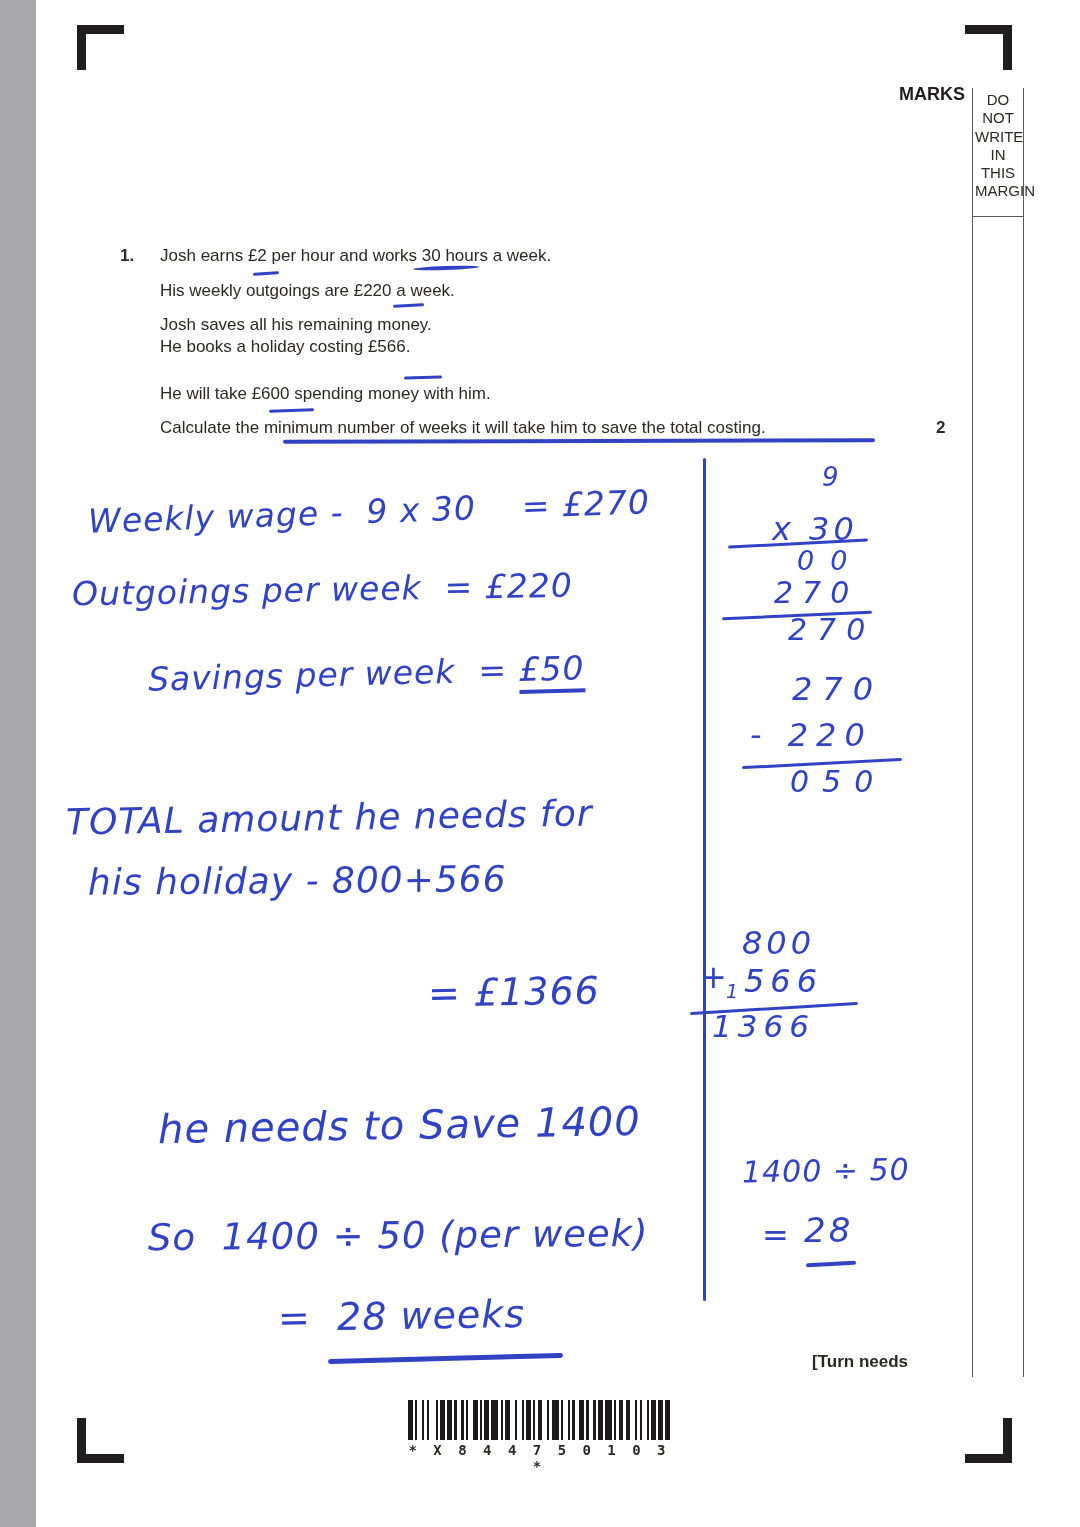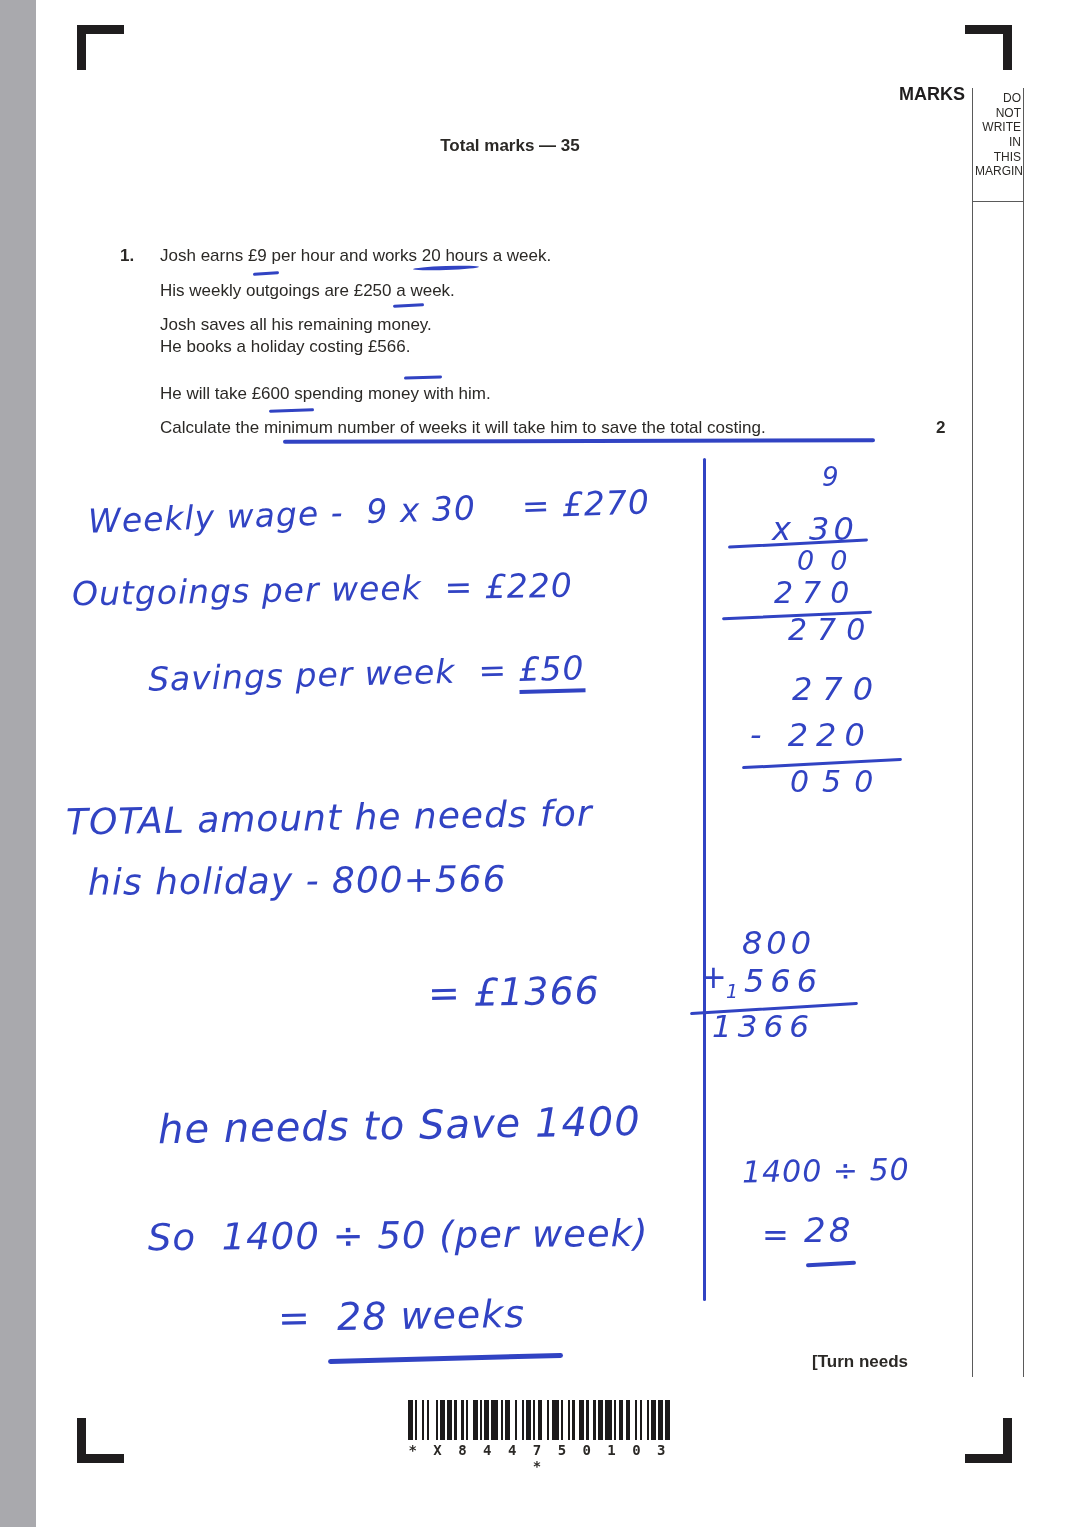--- a/index.html
+++ b/index.html
@@ -11,22 +11,22 @@
   .corner.tl{left:77px;top:25px;border-top:9px solid #1f1d1e;border-left:9px solid #1f1d1e;}
   .corner.tr{left:965px;top:25px;border-top:9px solid #1f1d1e;border-right:9px solid #1f1d1e;}
   .corner.bl{left:77px;top:1418px;border-bottom:9px solid #1f1d1e;border-left:9px solid #1f1d1e;}
   .corner.br{left:965px;top:1418px;border-bottom:9px solid #1f1d1e;border-right:9px solid #1f1d1e;}
   .print{position:absolute;color:#2b2926;font-size:17px;line-height:1.2;}
   .bold{font-weight:bold;}
   .center{text-align:center;}
   
   .margin-col{position:absolute;left:972px;top:88px;width:50px;height:1289px;
               border-left:1.5px solid #5a5a5a;border-right:1.5px solid #5a5a5a;}
-  .margin-note{border-bottom:1.5px solid #5a5a5a;padding:3px 2px 22px 2px;text-align:right;
-               font-size:12px;line-height:1.22;color:#2b2926;}
+  .margin-note{border-bottom:1.5px solid #5a5a5a;padding:3px 2px 15px 2px;text-align:center;
+               font-size:15px;line-height:1.22;color:#2b2926;}
   .marks-label{position:absolute;left:850px;top:84px;width:115px;text-align:right;
                font-weight:bold;font-size:18px;color:#1f1d1e;}
   
   .hw{position:absolute;font-family:"DejaVu Sans",sans-serif;font-style:italic;
       color:#3143c3;white-space:pre;letter-spacing:1px;}
   .pen{position:absolute;background:#3143c3;height:3px;border-radius:3px;}
   .uline{border-bottom:4px solid #3143c3;padding-bottom:1px;}
   
   .barcode{position:absolute;left:408px;top:1400px;width:262px;height:40px;display:flex;}
   .bc-bar{background:#1c1a1b;}
@@ -52,25 +52,24 @@
   <div class="marks-label">MARKS</div>
   <div class="margin-col">
     <div class="margin-note">
       <div>DO NOT</div>
       <div>WRITE IN</div>
       <div>THIS</div>
       <div>MARGIN</div>
     </div>
   </div>
 
-  <div class="print bold center" style="left:120px;top:136px;width:780px;">Total marks — 35</div>
 
   <div class="print bold" style="left:120px;top:246px;">1.</div>
-  <div class="print" style="left:160px;top:246px;">Josh earns £9 per hour and works 20 hours a week.</div>
-  <div class="print" style="left:160px;top:281px;">His weekly outgoings are £250 a week.</div>
+  <div class="print" style="left:160px;top:246px;">Josh earns £2 per hour and works 30 hours a week.</div>
+  <div class="print" style="left:160px;top:281px;">His weekly outgoings are £220 a week.</div>
   <div class="print" style="left:160px;top:315px;">Josh saves all his remaining money.</div>
   <div class="print" style="left:160px;top:337px;">He books a holiday costing £566.</div>
   <div class="print" style="left:160px;top:384px;">He will take £600 spending money with him.</div>
   <div class="print" style="left:160px;top:418px;">Calculate the minimum number of weeks it will take him to save the total costing.</div>
   <div class="print bold" style="left:936px;top:418px;">2</div>
 
   <div class="pen" style="left:253px;top:272px;width:26px;transform:rotate(-4deg);"></div>
   <div class="pen" style="left:413px;top:266px;width:66px;height:4px;border-radius:50%;transform:rotate(-2deg);"></div>
   <div class="pen" style="left:393px;top:304px;width:31px;transform:rotate(-3deg);"></div>
   <div class="pen" style="left:404px;top:376px;width:38px;transform:rotate(-2deg);"></div>

